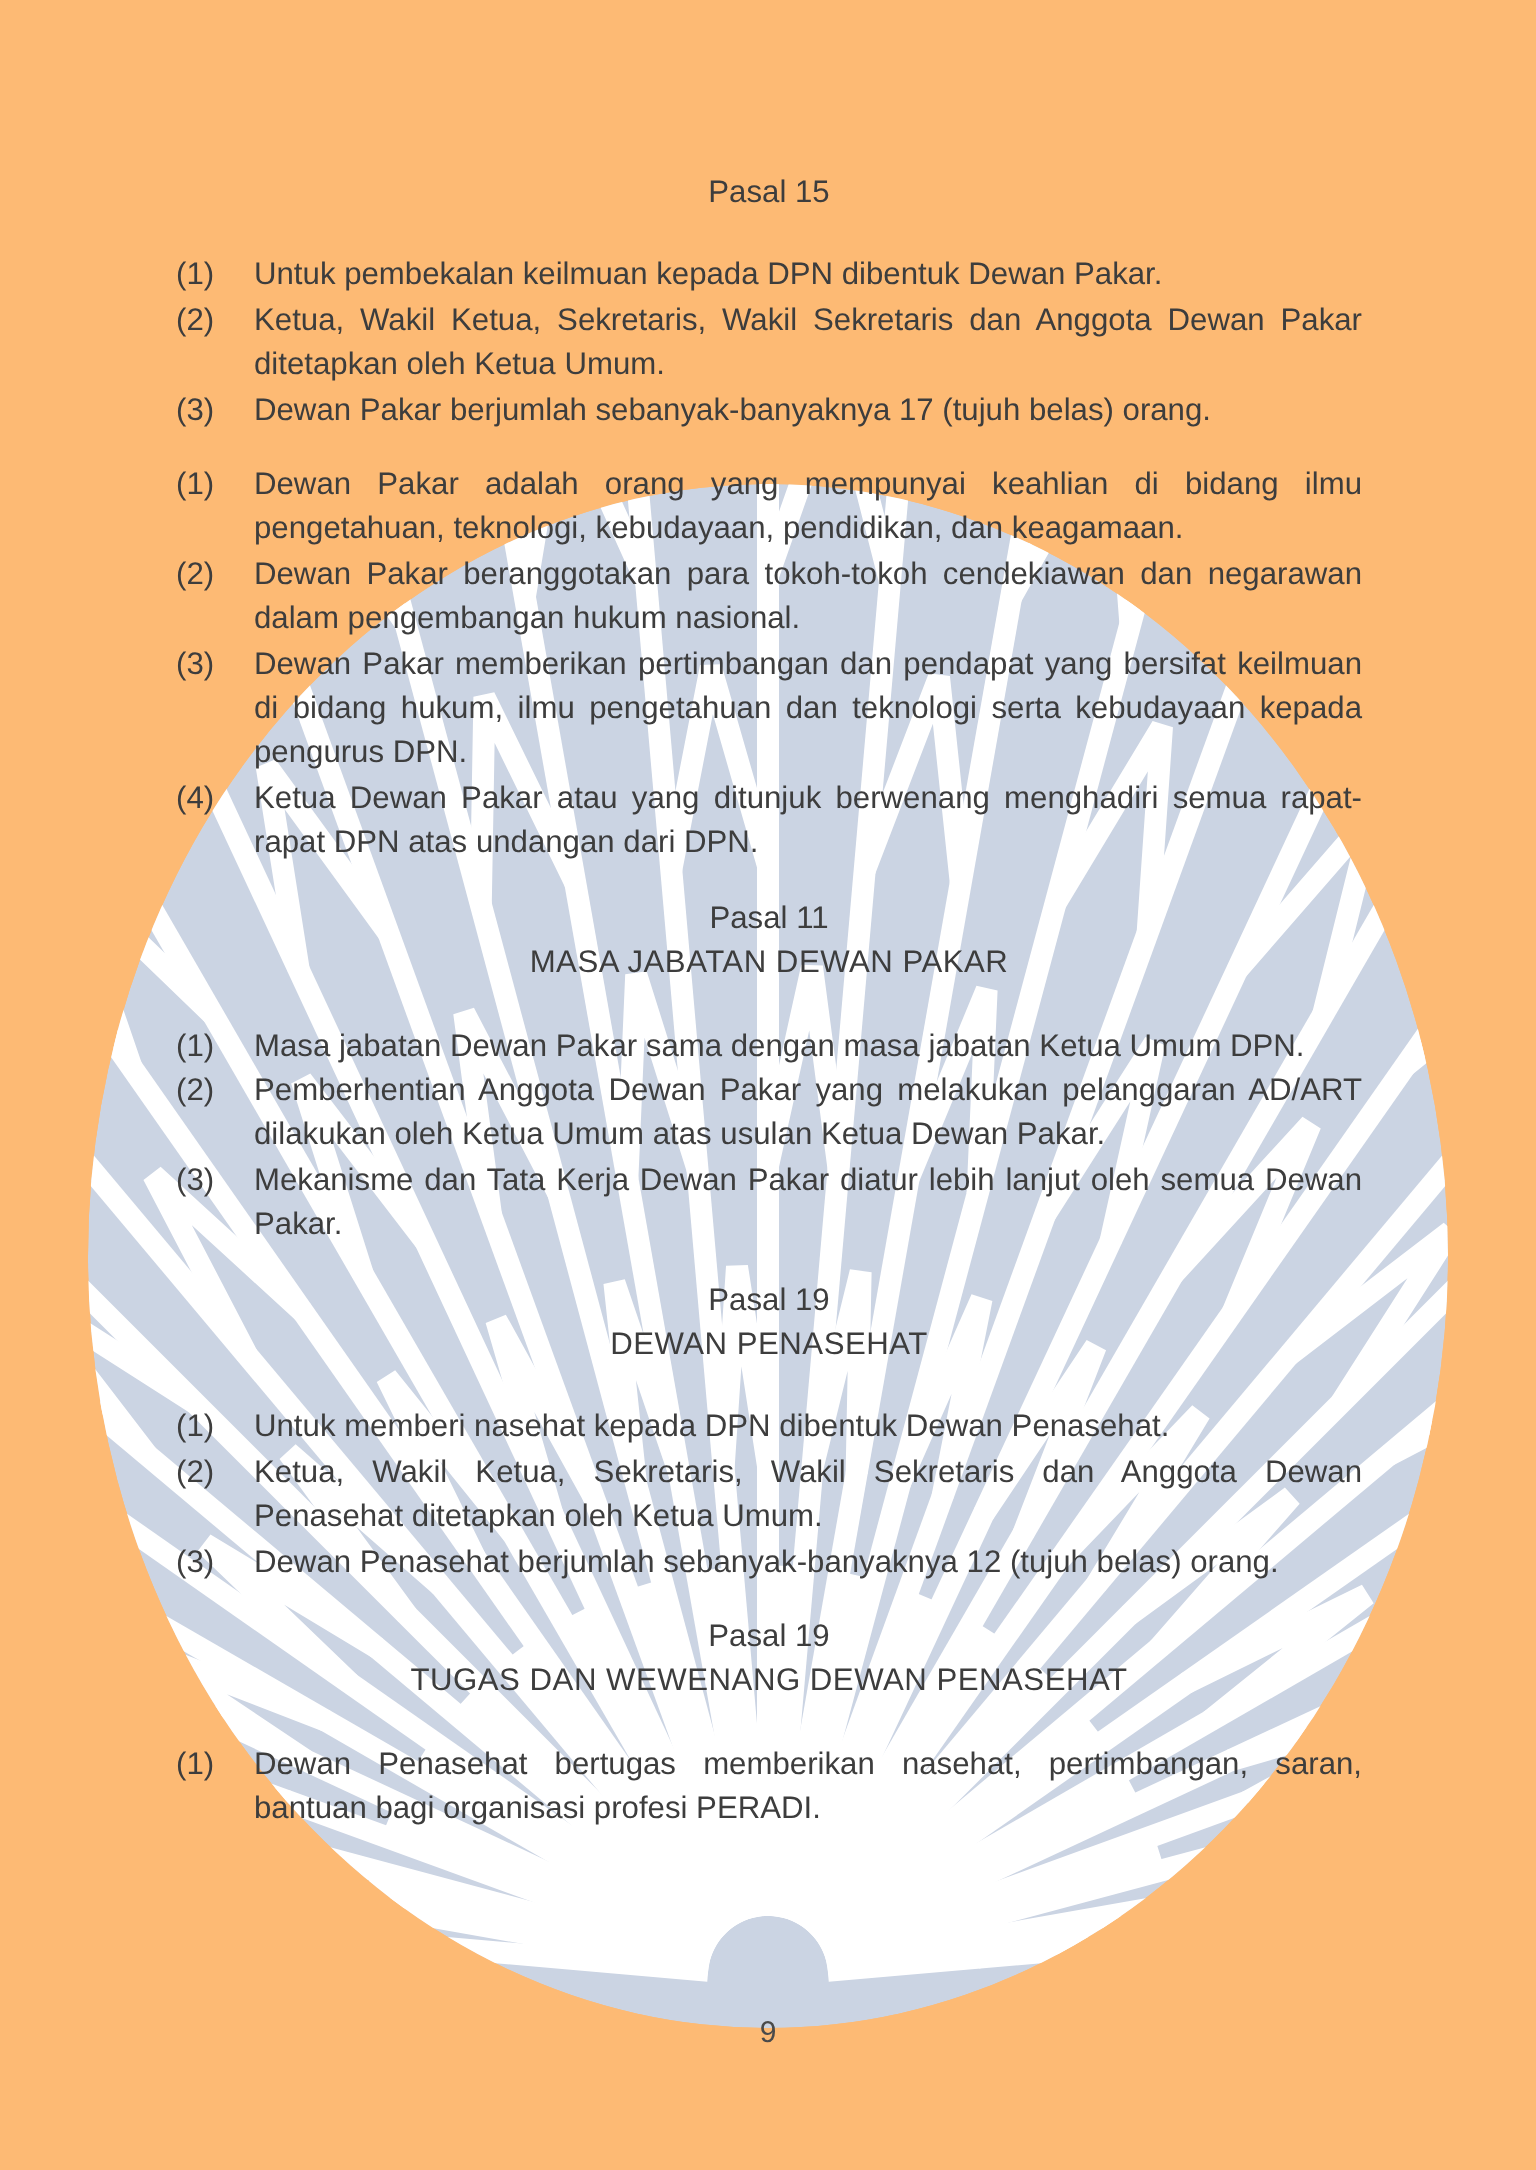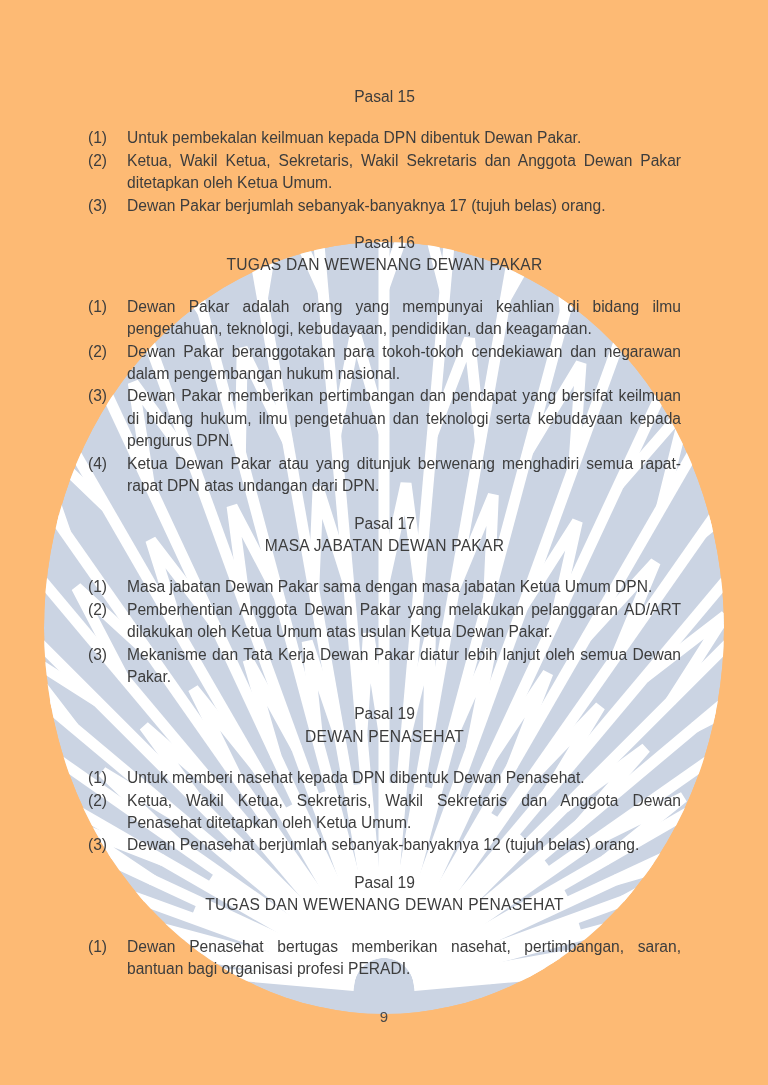--- a/index.html
+++ b/index.html
@@ -199,24 +199,20 @@
   </li>
 
   <li class="pasal-item">
     <span class="item-num">(3)</span>
     <span class="item-text">Dewan Pakar berjumlah sebanyak-banyaknya 17 (tujuh belas) orang.</span>
   </li>
 </ol>
   </section>
 
   <section class="pasal">
-    <header class="pasal-heading">
-      <div class="pasal-title">Pasal 16</div>
-      <div class="pasal-subtitle">TUGAS DAN WEWENANG DEWAN PAKAR</div>
-    </header>
     <ol class="pasal-items">
   <li class="pasal-item">
     <span class="item-num">(1)</span>
     <span class="item-text">Dewan Pakar adalah orang yang mempunyai keahlian di bidang ilmu pengetahuan, teknologi, kebudayaan, pendidikan, dan keagamaan.</span>
   </li>
 
   <li class="pasal-item">
     <span class="item-num">(2)</span>
     <span class="item-text">Dewan Pakar beranggotakan para tokoh-tokoh cendekiawan dan negarawan dalam pengembangan hukum nasional.</span>
   </li>
@@ -228,21 +224,21 @@
 
   <li class="pasal-item">
     <span class="item-num">(4)</span>
     <span class="item-text">Ketua Dewan Pakar atau yang ditunjuk berwenang menghadiri semua rapat-rapat DPN atas undangan dari DPN.</span>
   </li>
 </ol>
   </section>
 
   <section class="pasal">
     <header class="pasal-heading">
-      <div class="pasal-title">Pasal 17</div>
+      <div class="pasal-title">Pasal 11</div>
       <div class="pasal-subtitle">MASA JABATAN DEWAN PAKAR</div>
     </header>
     <ol class="pasal-items">
   <li class="pasal-item">
     <span class="item-num">(1)</span>
     <span class="item-text">Masa jabatan Dewan Pakar sama dengan masa jabatan Ketua Umum DPN.</span>
   </li>
 
   <li class="pasal-item">
     <span class="item-num">(2)</span>

